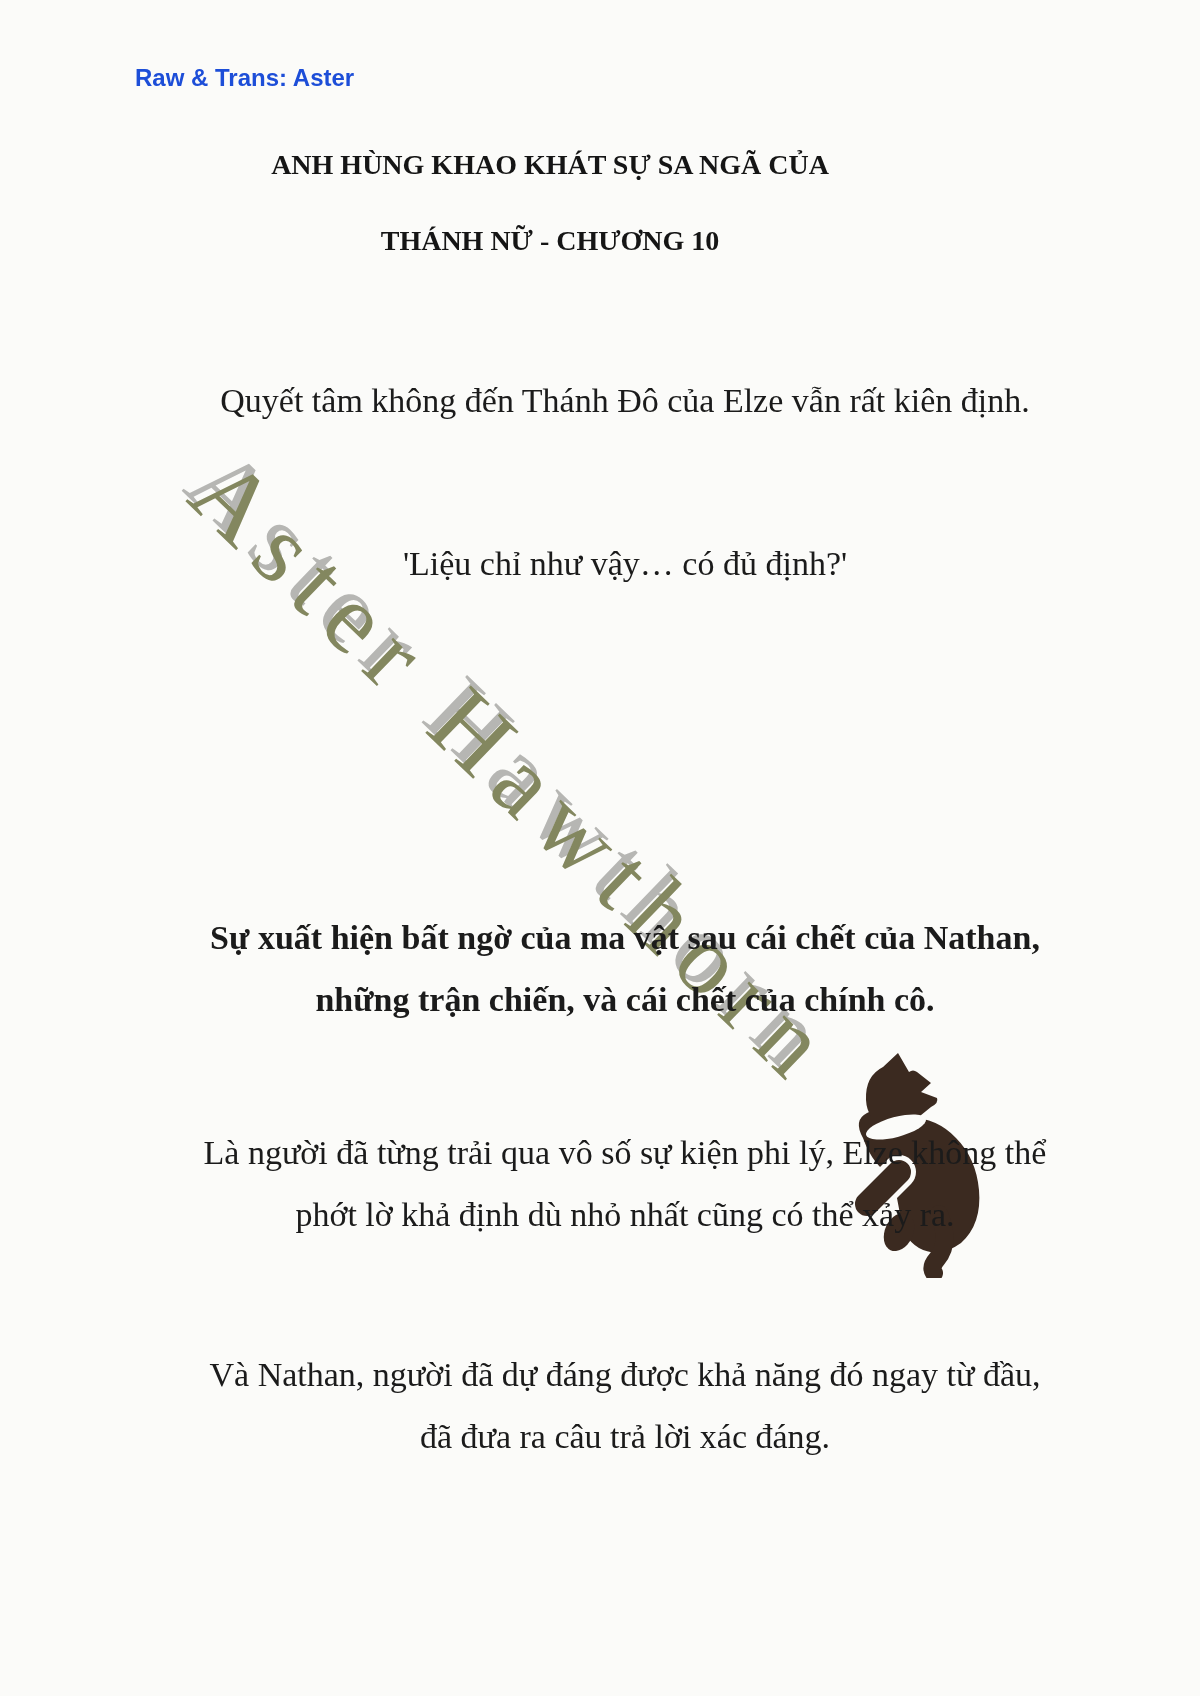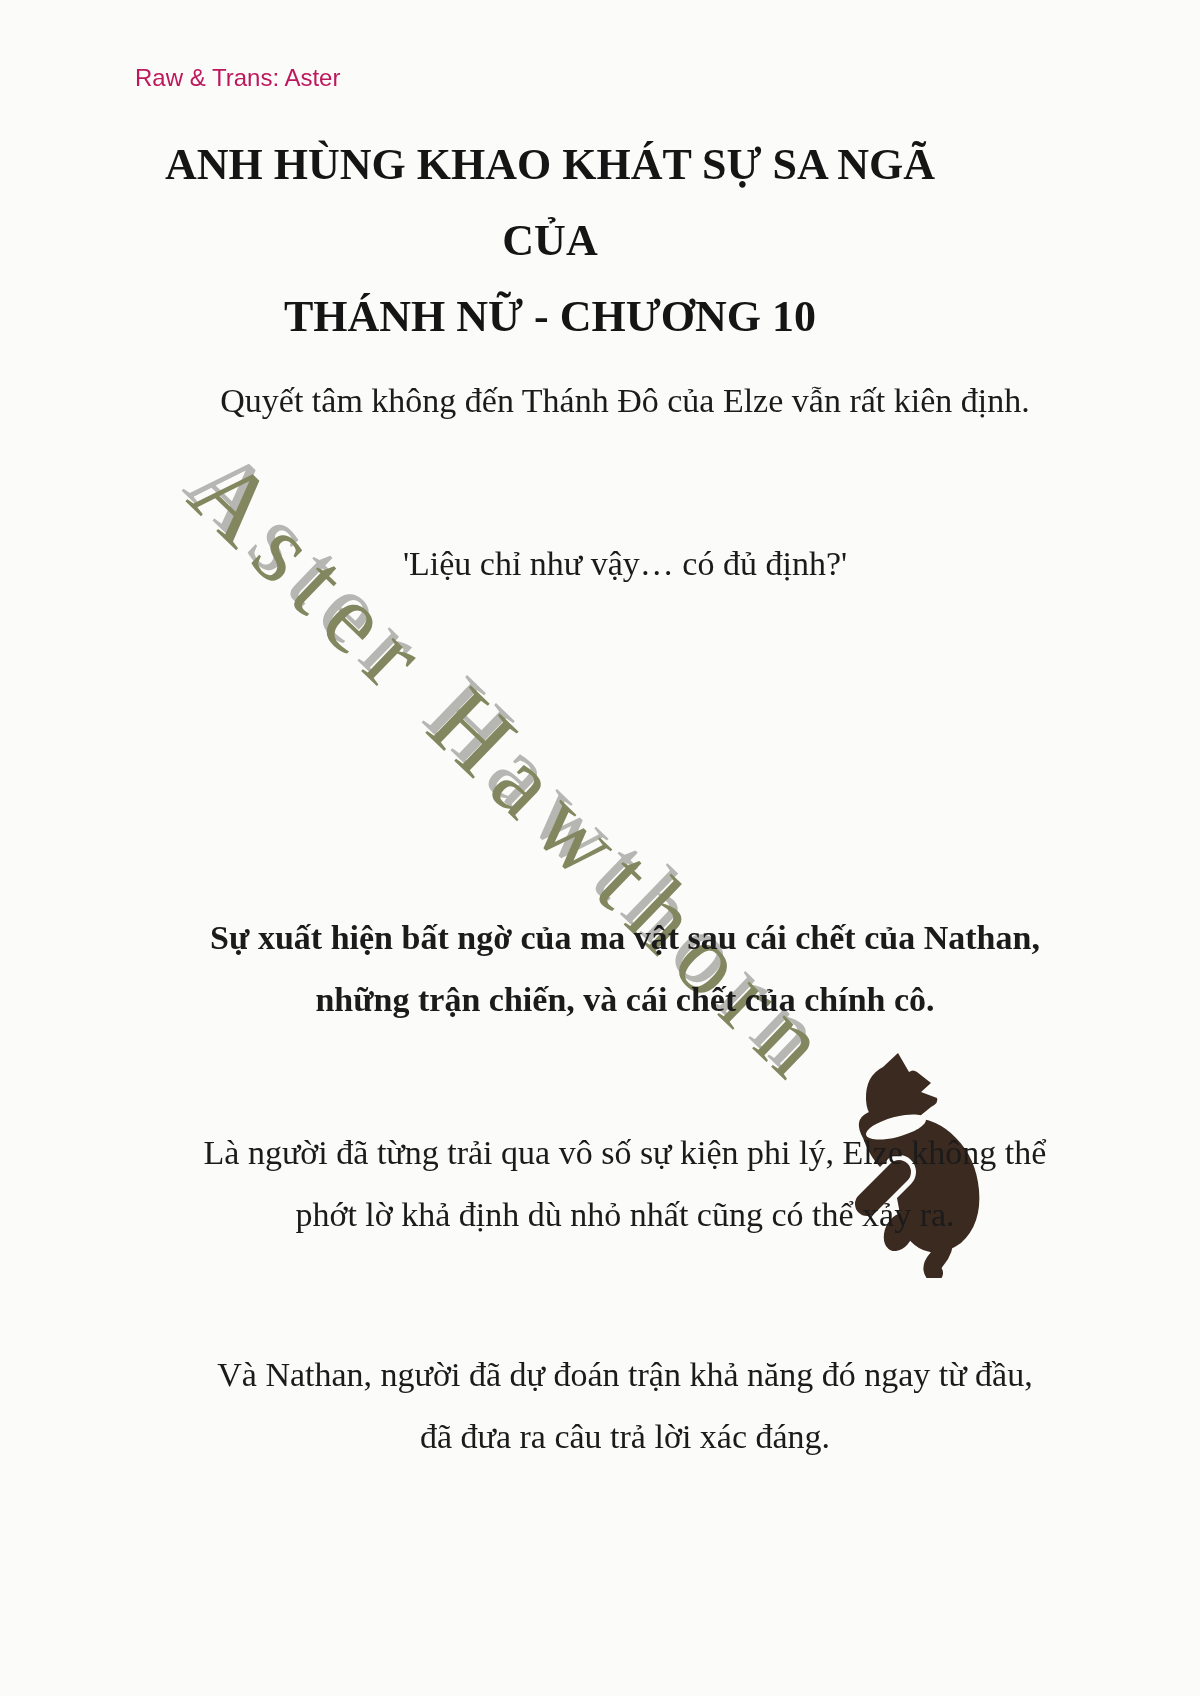--- a/index.html
+++ b/index.html
@@ -9,27 +9,27 @@
     width:1200px; height:1696px;
     margin:0 auto;
     background:var(--bg,#fbfbf9);
     overflow:hidden;
     font-family:"Liberation Serif","DejaVu Serif",serif;
     color:var(--text,#1b1b1b);
   }
   .credit {
     position:absolute; left:135px; top:64px;
     font-family:"Liberation Sans","DejaVu Sans",sans-serif;
-    font-size:24px; line-height:28px; color:#be185d;
+    font-size:24px; line-height:28px; color:#1d4ed8;font-weight:bold;
   }
   .title {
     position:absolute; left:135px; top:127px; width:830px;
     text-align:center;
     font-weight:bold;
-    font-size:44px; line-height:76px;
+    font-size:28px; line-height:76px;
     white-space:pre-line;
     color:#151515;
     z-index:3;
   }
   .para {
     position:absolute; left:135px; width:980px;
     font-size:34px; line-height:62px;
     white-space:pre-line;
     z-index:3;
     text-align:center;
@@ -86,16 +86,16 @@
 
     <path d="M86 168 Q98 196 84 213 Q77 221 81 227" stroke="#3b2a20" stroke-width="18" stroke-linecap="round" fill="none"></path>
   </svg>
 
   <p class="para p1">Quyết tâm không đến Thánh Đô của Elze vẫn rất kiên định.</p>
   <p class="para p2">'Liệu chỉ như vậy… có đủ định?'</p>
   <p class="para p4">Sự xuất hiện bất ngờ của ma vật sau cái chết của Nathan,
 những trận chiến, và cái chết của chính cô.</p>
   <p class="para p5">Là người đã từng trải qua vô số sự kiện phi lý, Elze không thể
 phớt lờ khả định dù nhỏ nhất cũng có thể xảy ra.</p>
-  <p class="para p6">Và Nathan, người đã dự đoán trận khả năng đó ngay từ đầu,
+  <p class="para p6">Và Nathan, người đã dự đáng được khả năng đó ngay từ đầu,
 đã đưa ra câu trả lời xác đáng.</p>
 
 </div>
 
 </body></html>

